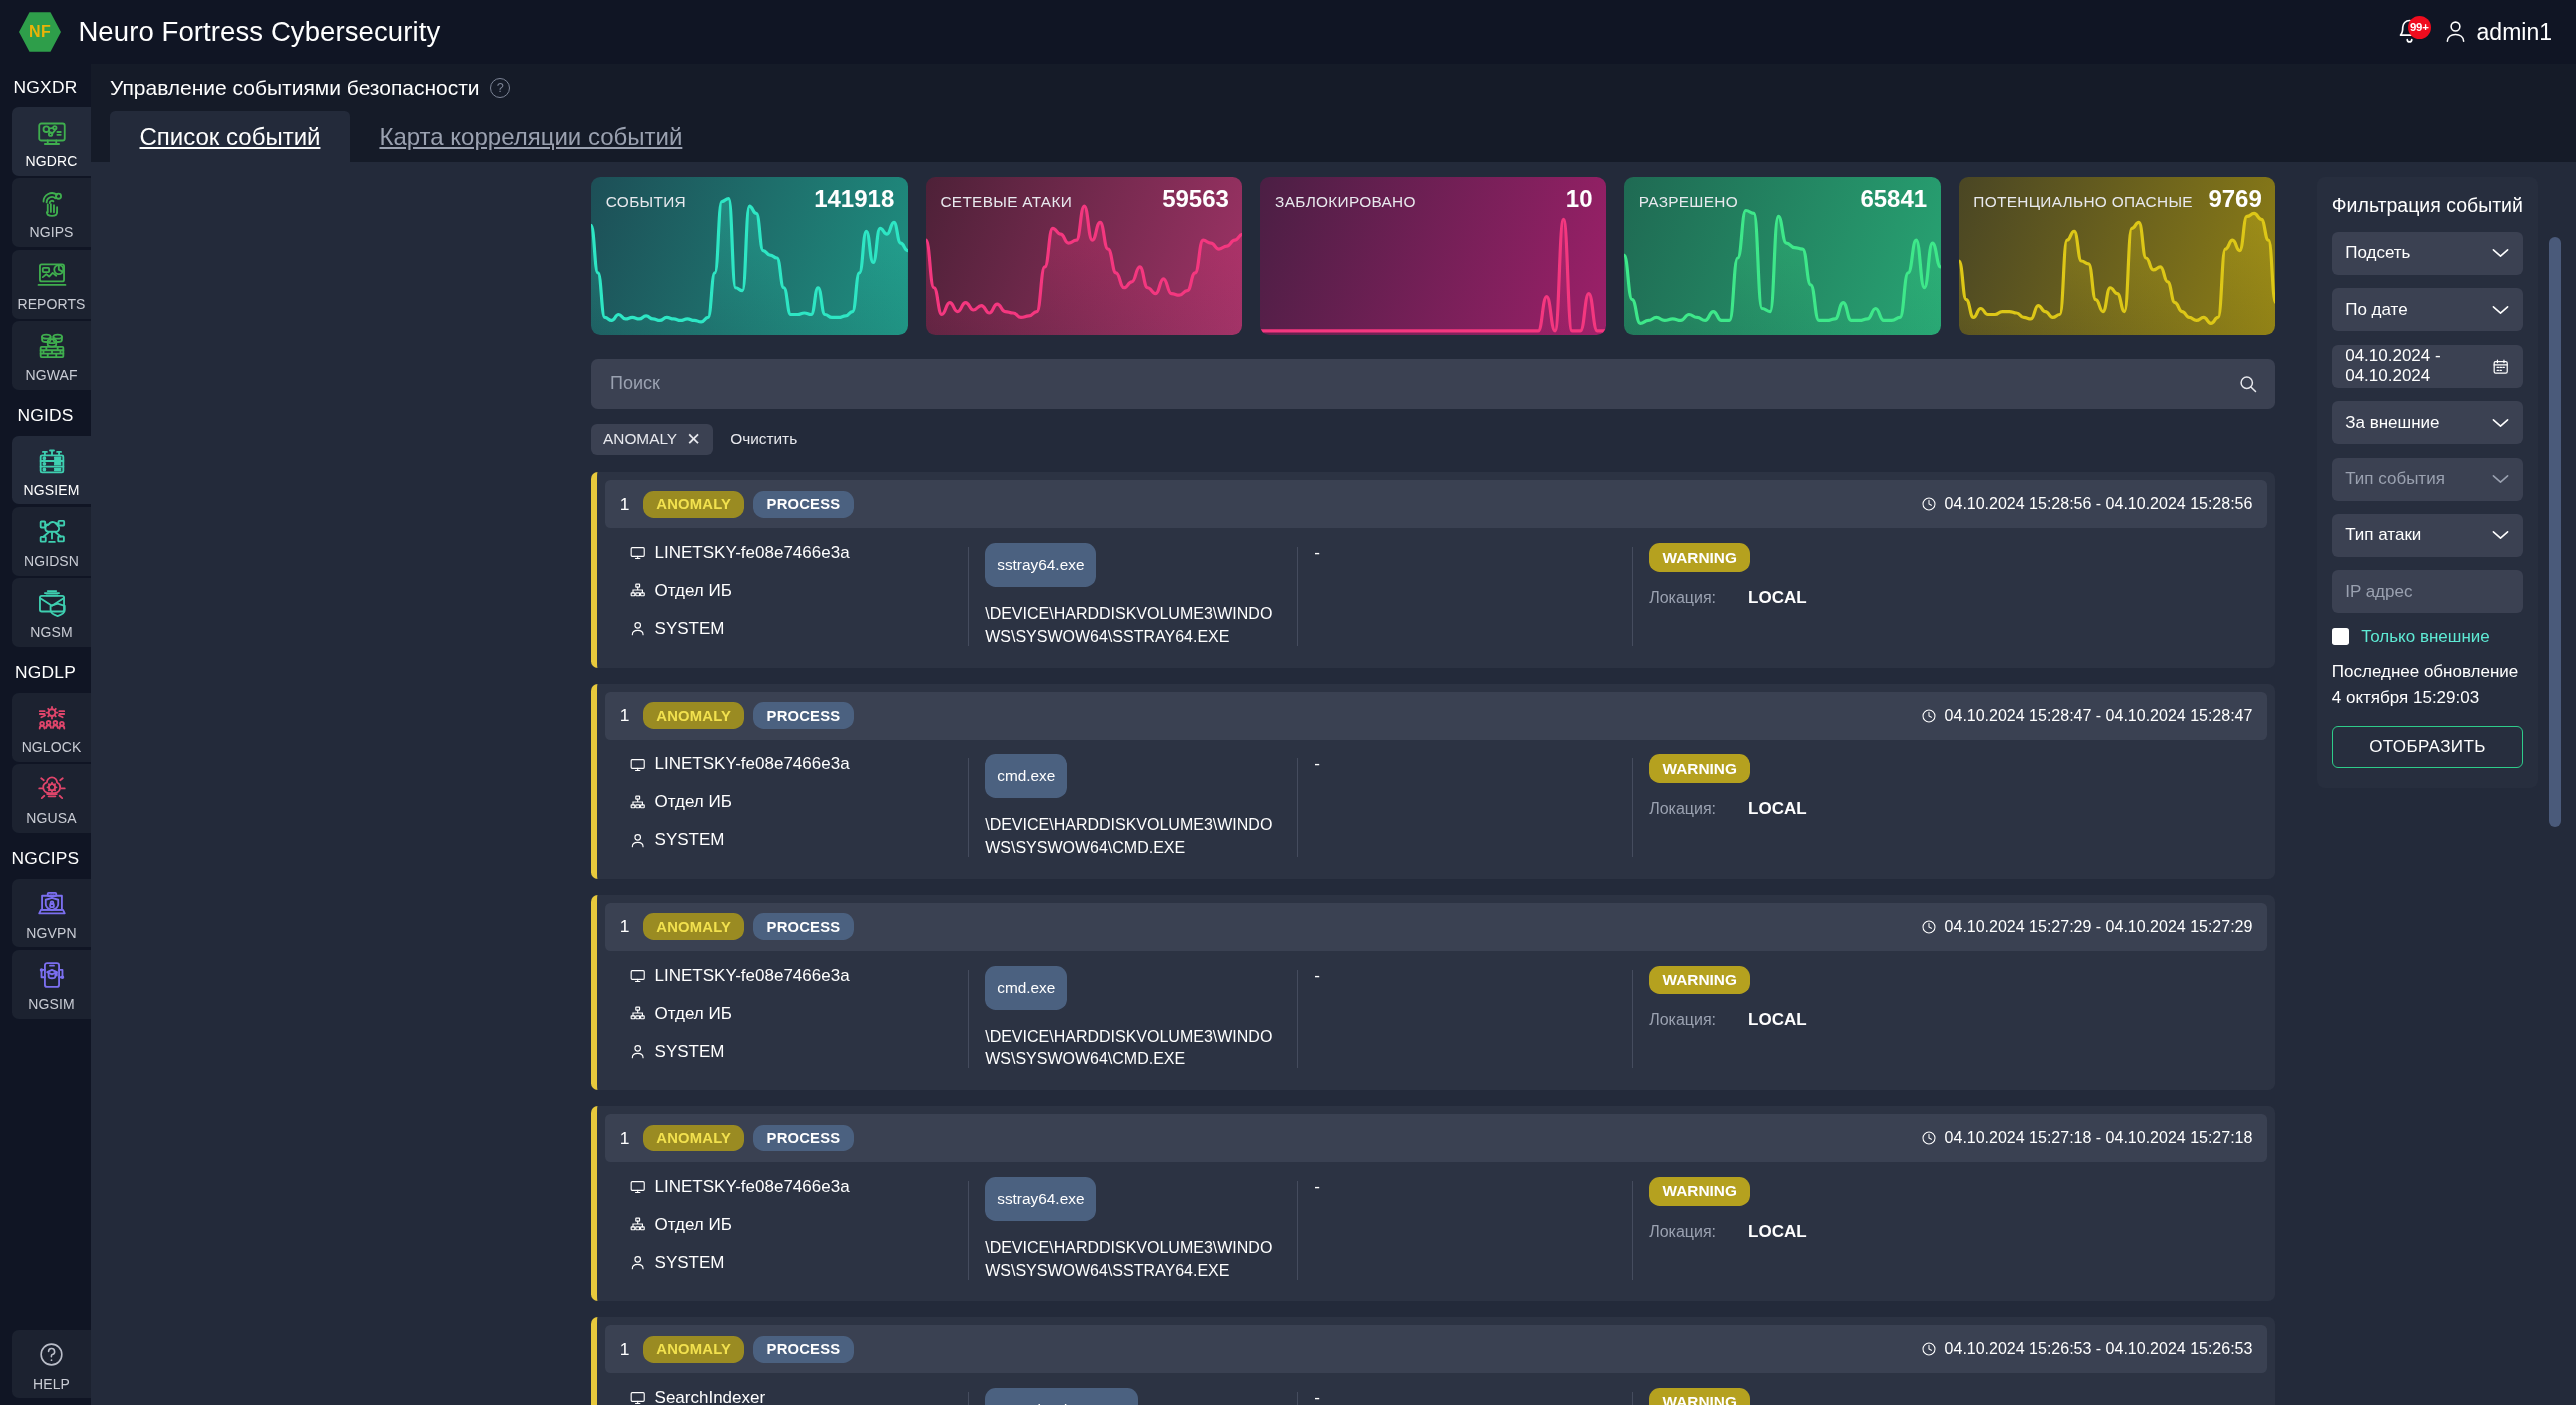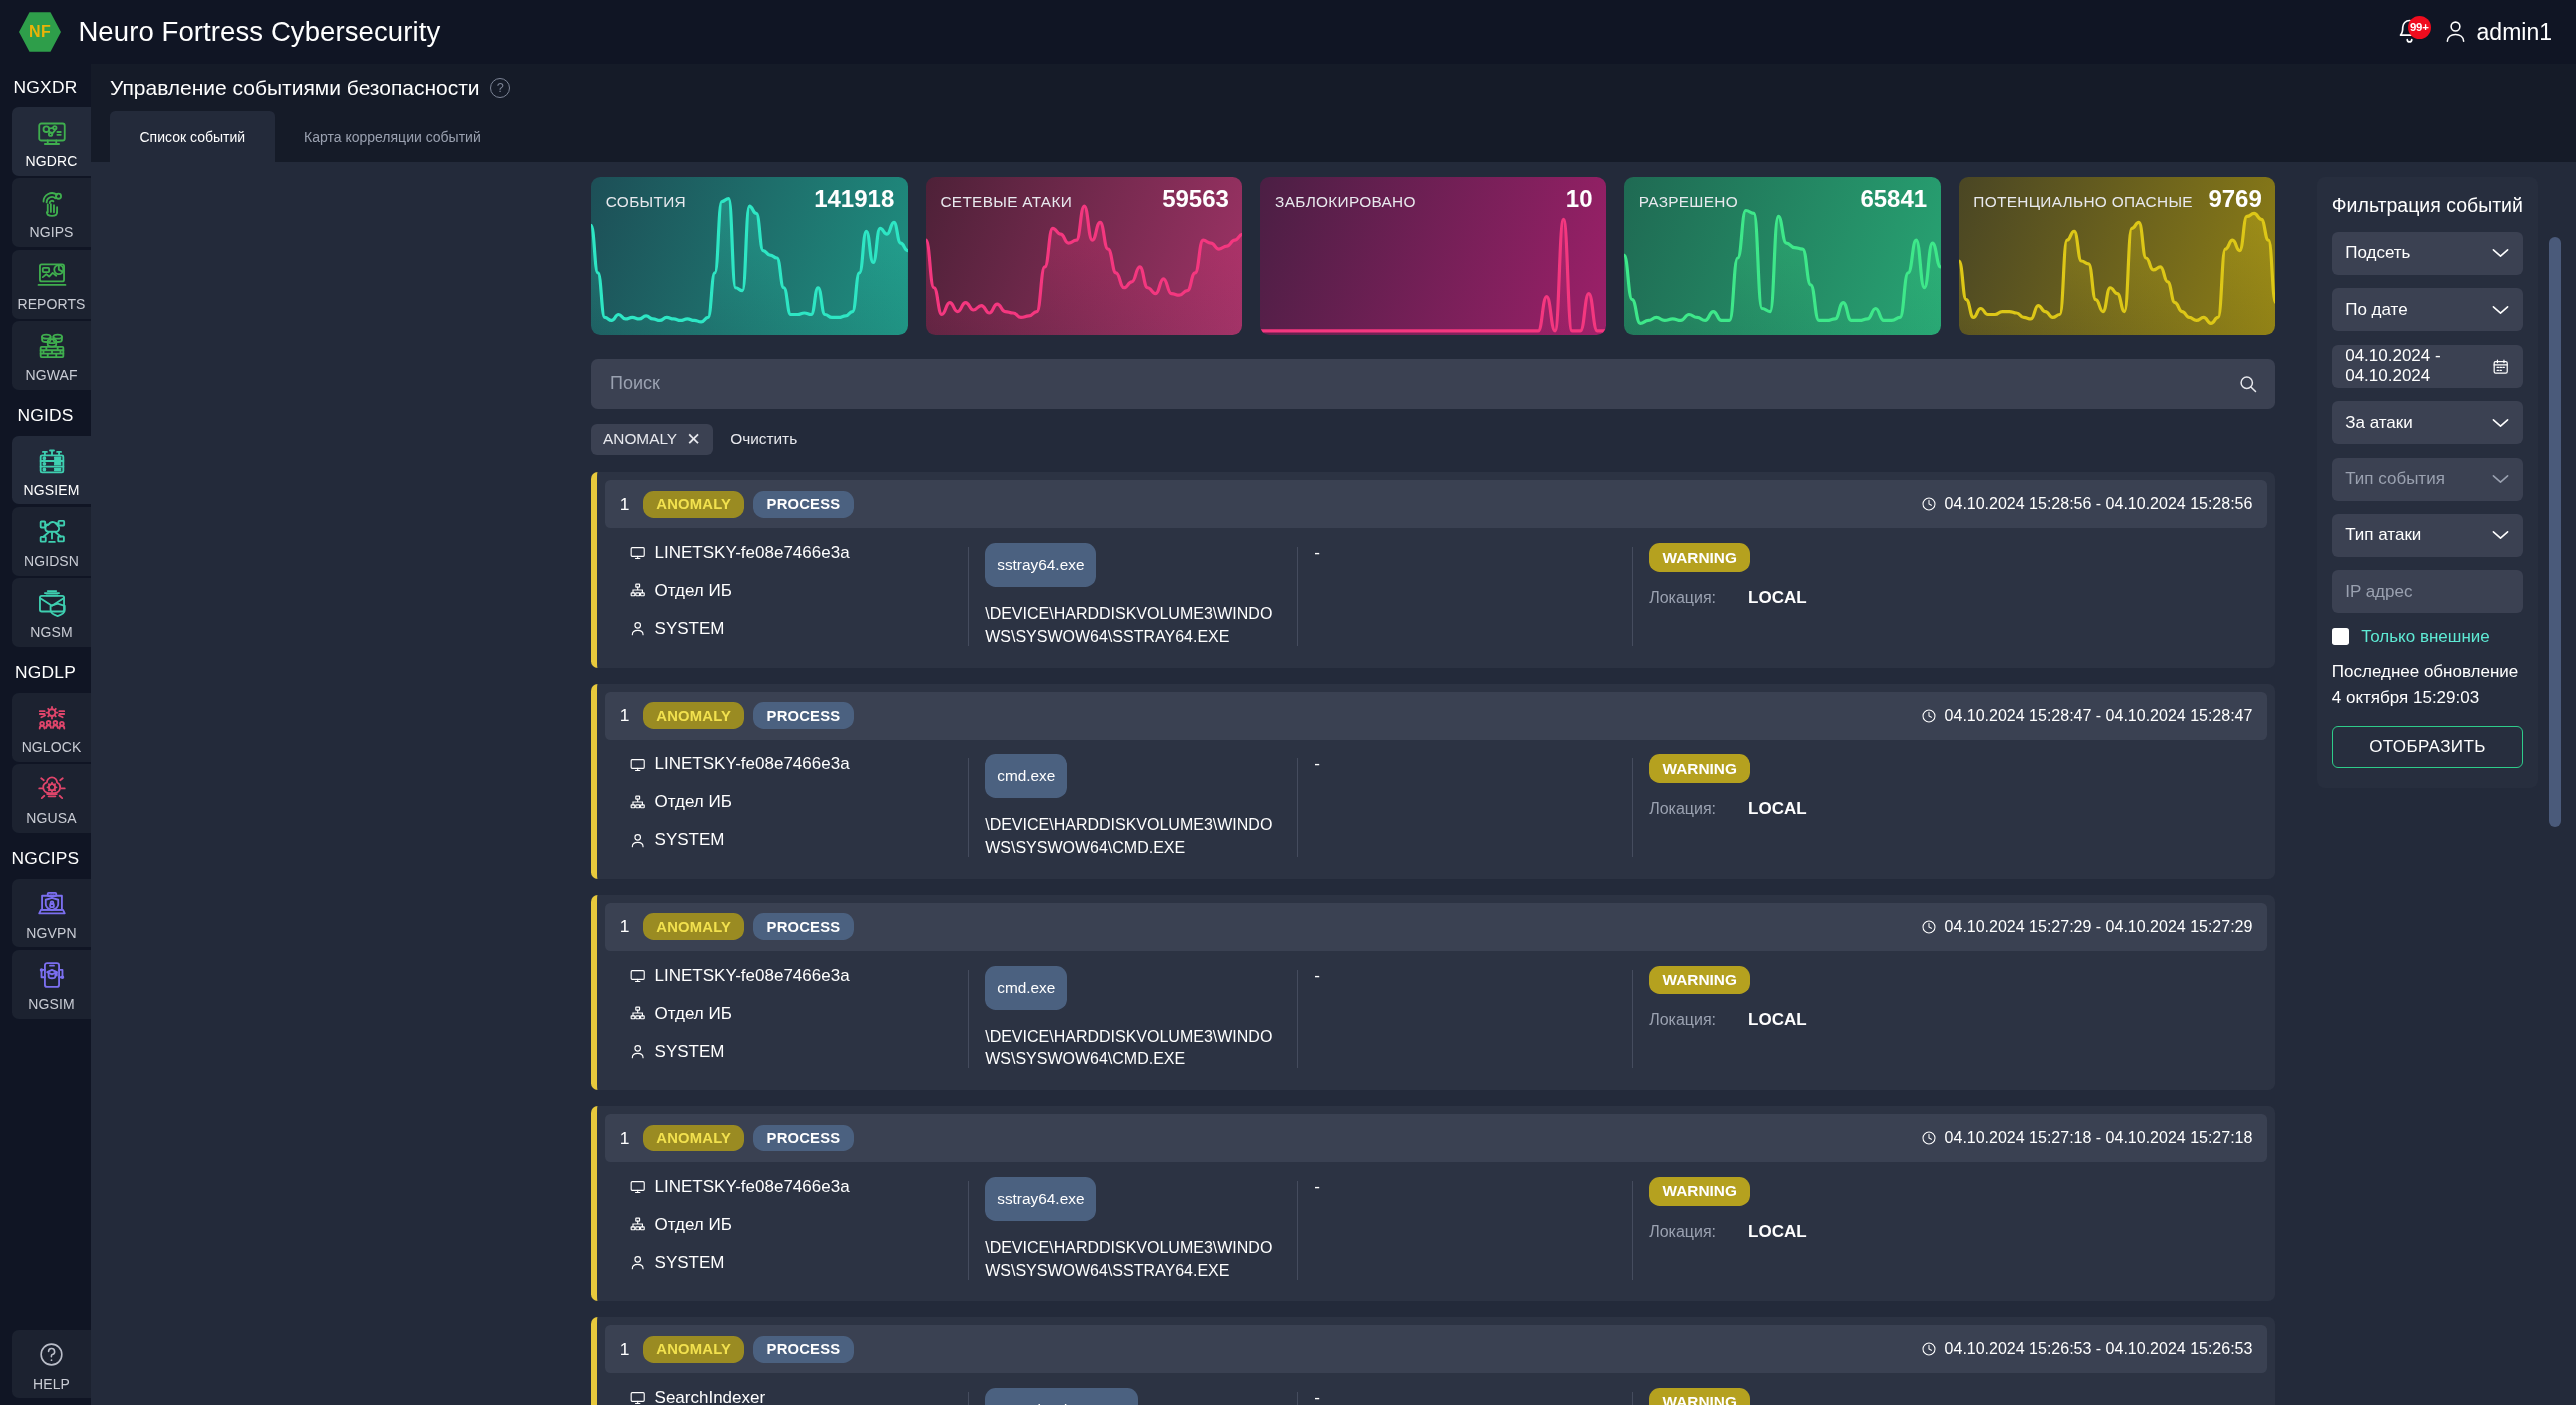--- a/index.html
+++ b/index.html
@@ -70,22 +70,22 @@
     background: #151b28; height: 47px; flex: 0 0 47px; display: flex; align-items: center;
     padding-left: 19px; gap: 10.7px;
   }
   .page-title { color: #fff; font-size: 21px; }
   .help-circle {
     width: 20px; height: 20px; border-radius: 50%; border: 1.3px solid #7c8496;
     color: #7c8496; font-size: 12.7px; display: flex; align-items: center; justify-content: center;
   }
   .tabs { background: #151b28; height: 51px; flex: 0 0 51px; display: flex; align-items: stretch; padding-left: 19px; }
   .tab {
-    display: flex; align-items: center; padding: 0 29.5px; font-size: 14px;
-    color: #9aa1b0; cursor: pointer; border-radius: 5.4px 5.4px 0 0;
+    display: flex; align-items: center; padding: 0 29.5px; font-size: 24px;
+    color: #9aa1b0; cursor: pointer; border-radius: 5.4px 5.4px 0 0; text-decoration: underline;
   }
   .tab.active { background: #232a3a; color: #ffffff; }
 
   
   .content {
     flex: 1 1 auto; position: relative; display: flex; min-height: 0;
     background: #232a3a;
   }
   .center-col { flex: 1 1 auto; min-width: 0; position: relative; padding: 14.8px 0 0 0; }
 
@@ -808,21 +808,21 @@
             <span class="cal">
               <svg width="17.4" height="17.4" viewBox="0 0 24 24" fill="none" stroke="#ffffff" stroke-width="1.7">
                 <rect x="3" y="5" width="18" height="16" rx="2"></rect>
                 <path d="M3 9.5h18M7.5 3v3.5M16.5 3v3.5" stroke-linecap="round"></path>
                 <path d="M7 13h2M11 13h2M15 13h2M7 17h2M11 17h2" stroke-linecap="round"></path>
               </svg>
             </span>
           </div>
 
           <div class="fselect">
-            <span class="ftxt">За атаки</span>
+            <span class="ftxt">За внешние</span>
             <span class="chev">
               <svg width="19" height="12" viewBox="0 0 24 14" fill="none" stroke="#ffffff" stroke-width="2">
                   <path d="M3 3l9 8 9-8" stroke-linecap="round" stroke-linejoin="round"></path>
                 </svg>
             </span>
           </div>
 
           <div class="fselect">
             <span class="ftxt muted">Тип события</span>
             <span class="chev">

